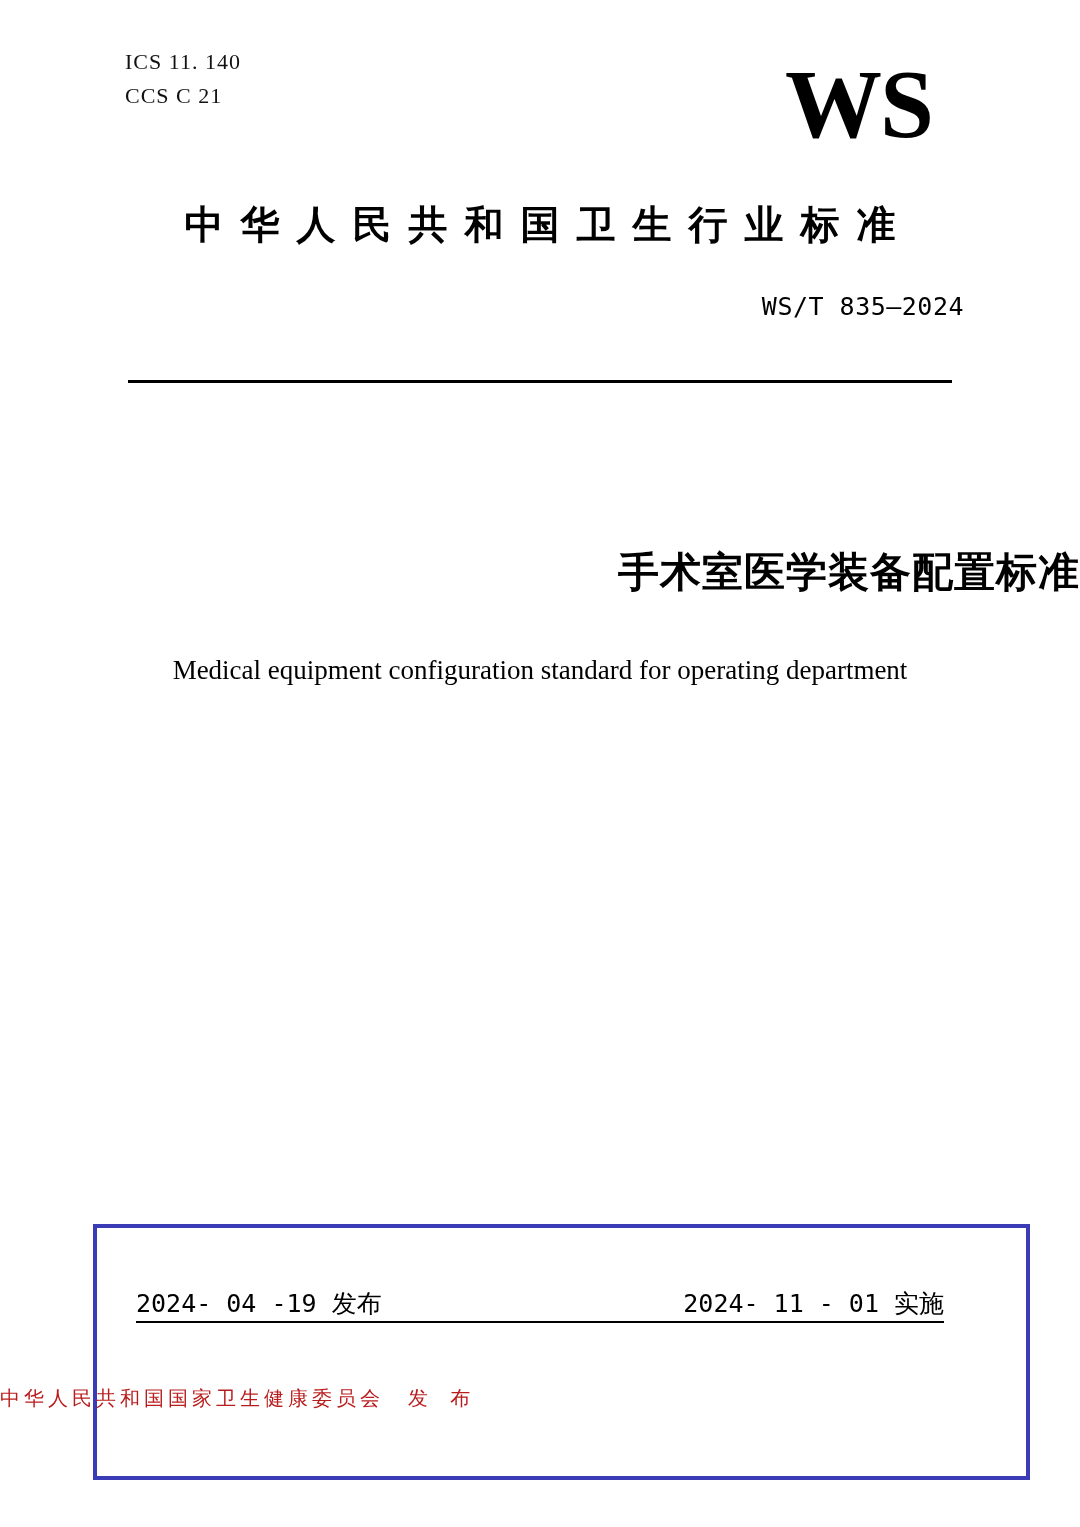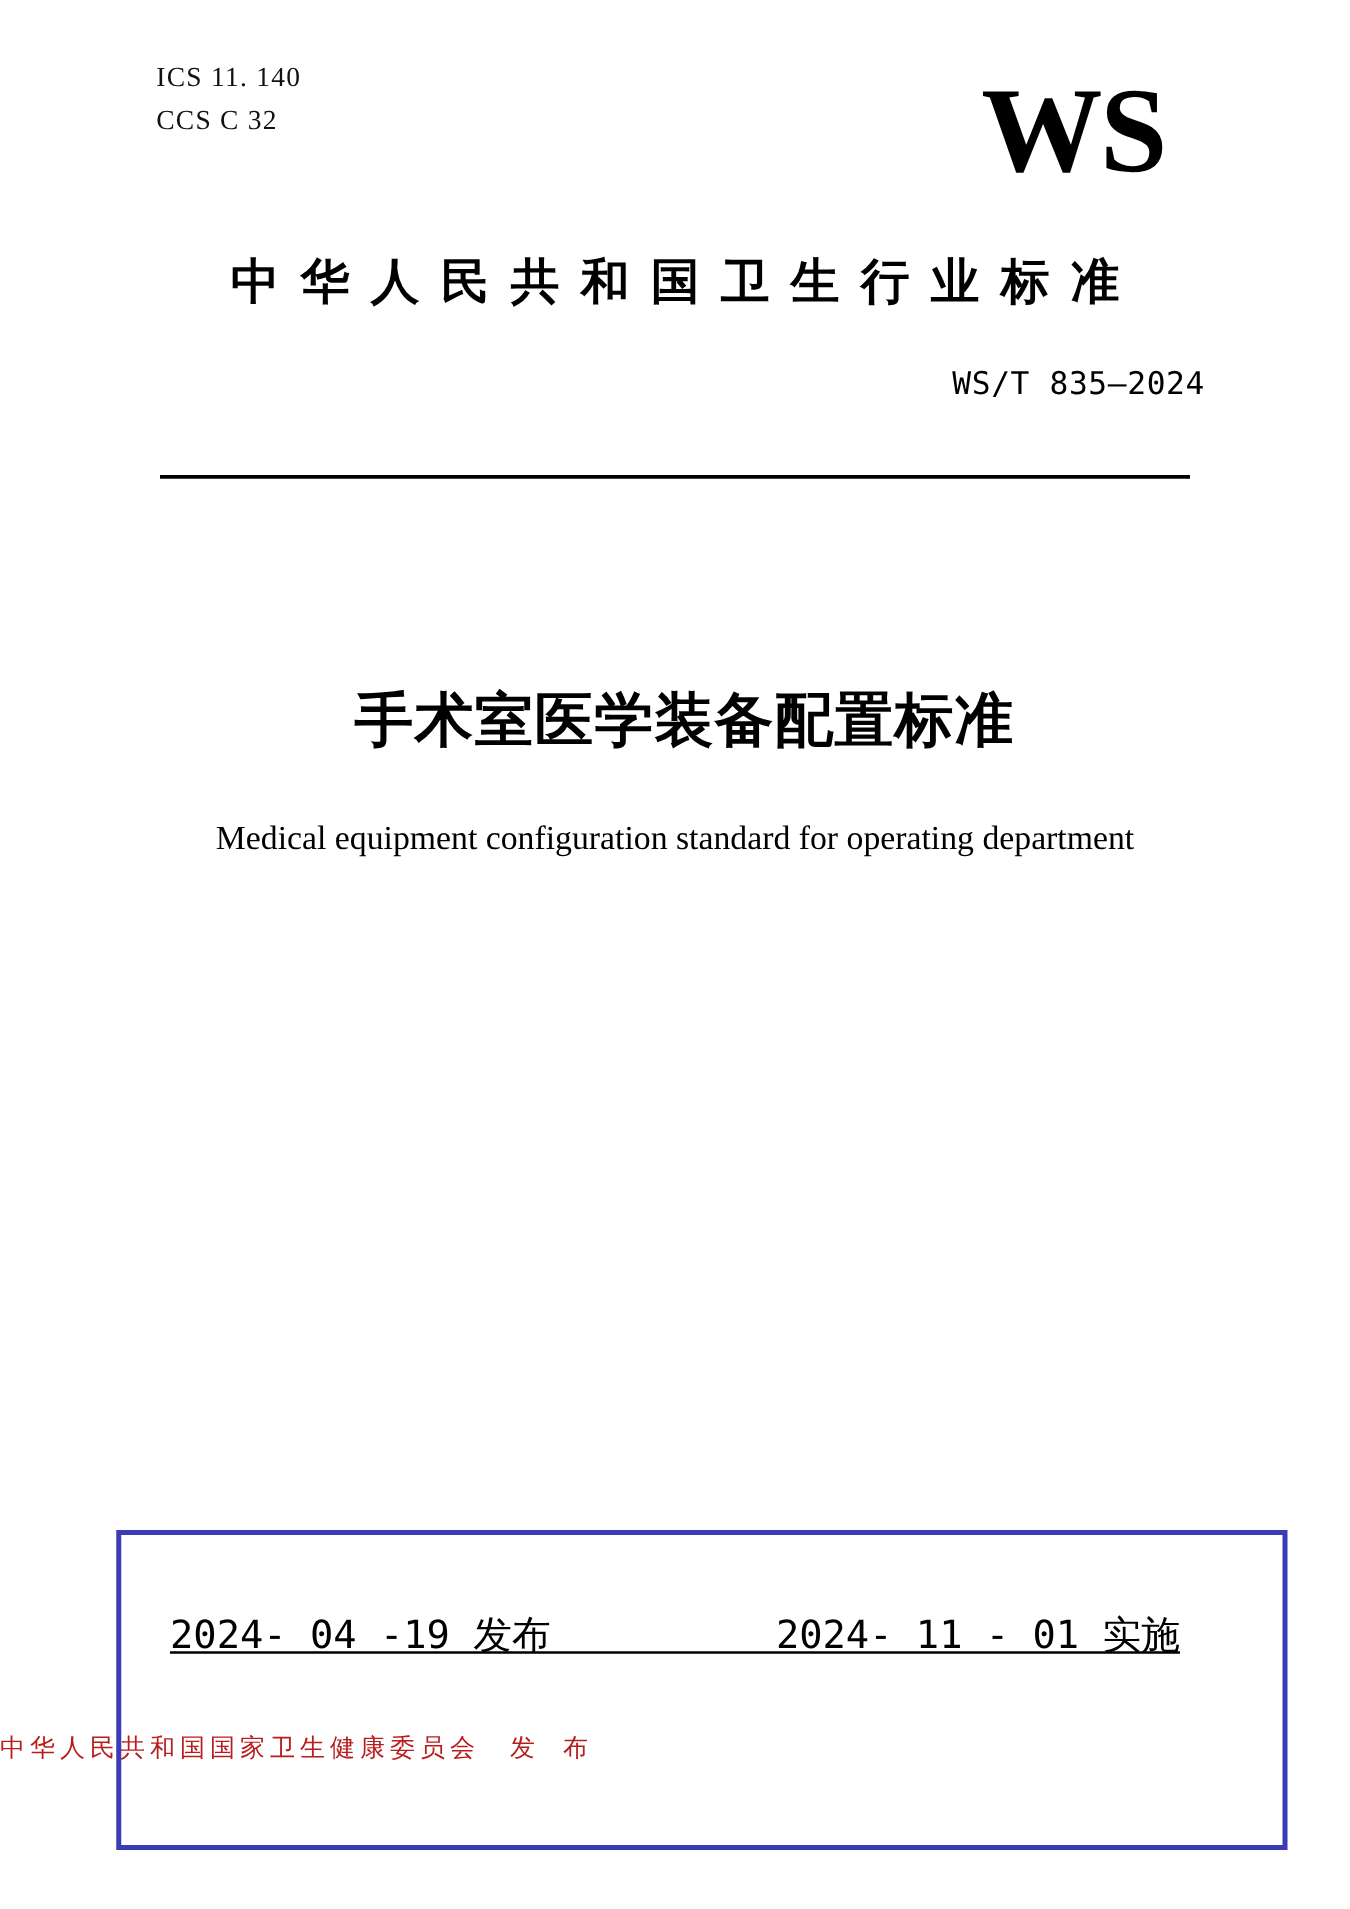--- a/index.html
+++ b/index.html
@@ -79,24 +79,24 @@
     height: 3px;
     background: #000;
   }
 
   
   .title-cn {
     position: absolute;
     left: 0;
     right: 0;
     top: 545px;
-    text-align: center;
+    text-align: right;
     font-family: "DejaVu Sans", sans-serif;
     font-weight: bold;
-    font-size: 47px;
+    font-size: 41px;
     letter-spacing: 1px;
     color: #000;
     padding-left: 15px;
   }
   .title-en {
     position: absolute;
     left: 0;
     right: 0;
     top: 645px;
     text-align: center;
@@ -118,21 +118,21 @@
   }
   .dates {
     position: absolute;
     left: 136px;
     right: 136px;
     top: 1287px;
     display: flex;
     justify-content: space-between;
     align-items: flex-end;
     font-family: "DejaVu Sans Mono", monospace;
-    font-size: 31px;
+    font-size: 25px;
     color: #000;
   }
   .date-underline {
     position: absolute;
     left: 136px;
     right: 136px;
     top: 1321px;
     height: 2px;
     background: #000;
   }
@@ -152,21 +152,21 @@
     letter-spacing: 8px;
   }
 </style>
 </head>
 <body>
 
 <div class="page">
 
   <div class="codes">
     <div>ICS 11. 140</div>
-    <div>CCS C 32</div>
+    <div>CCS C 21</div>
   </div>
 
   <div class="ws-logo">WS</div>
 
   <div class="std-header">中华人民共和国卫生行业标准</div>
 
   <div class="std-number">WS/T 835—2024</div>
 
   <div class="rule"></div>
 

